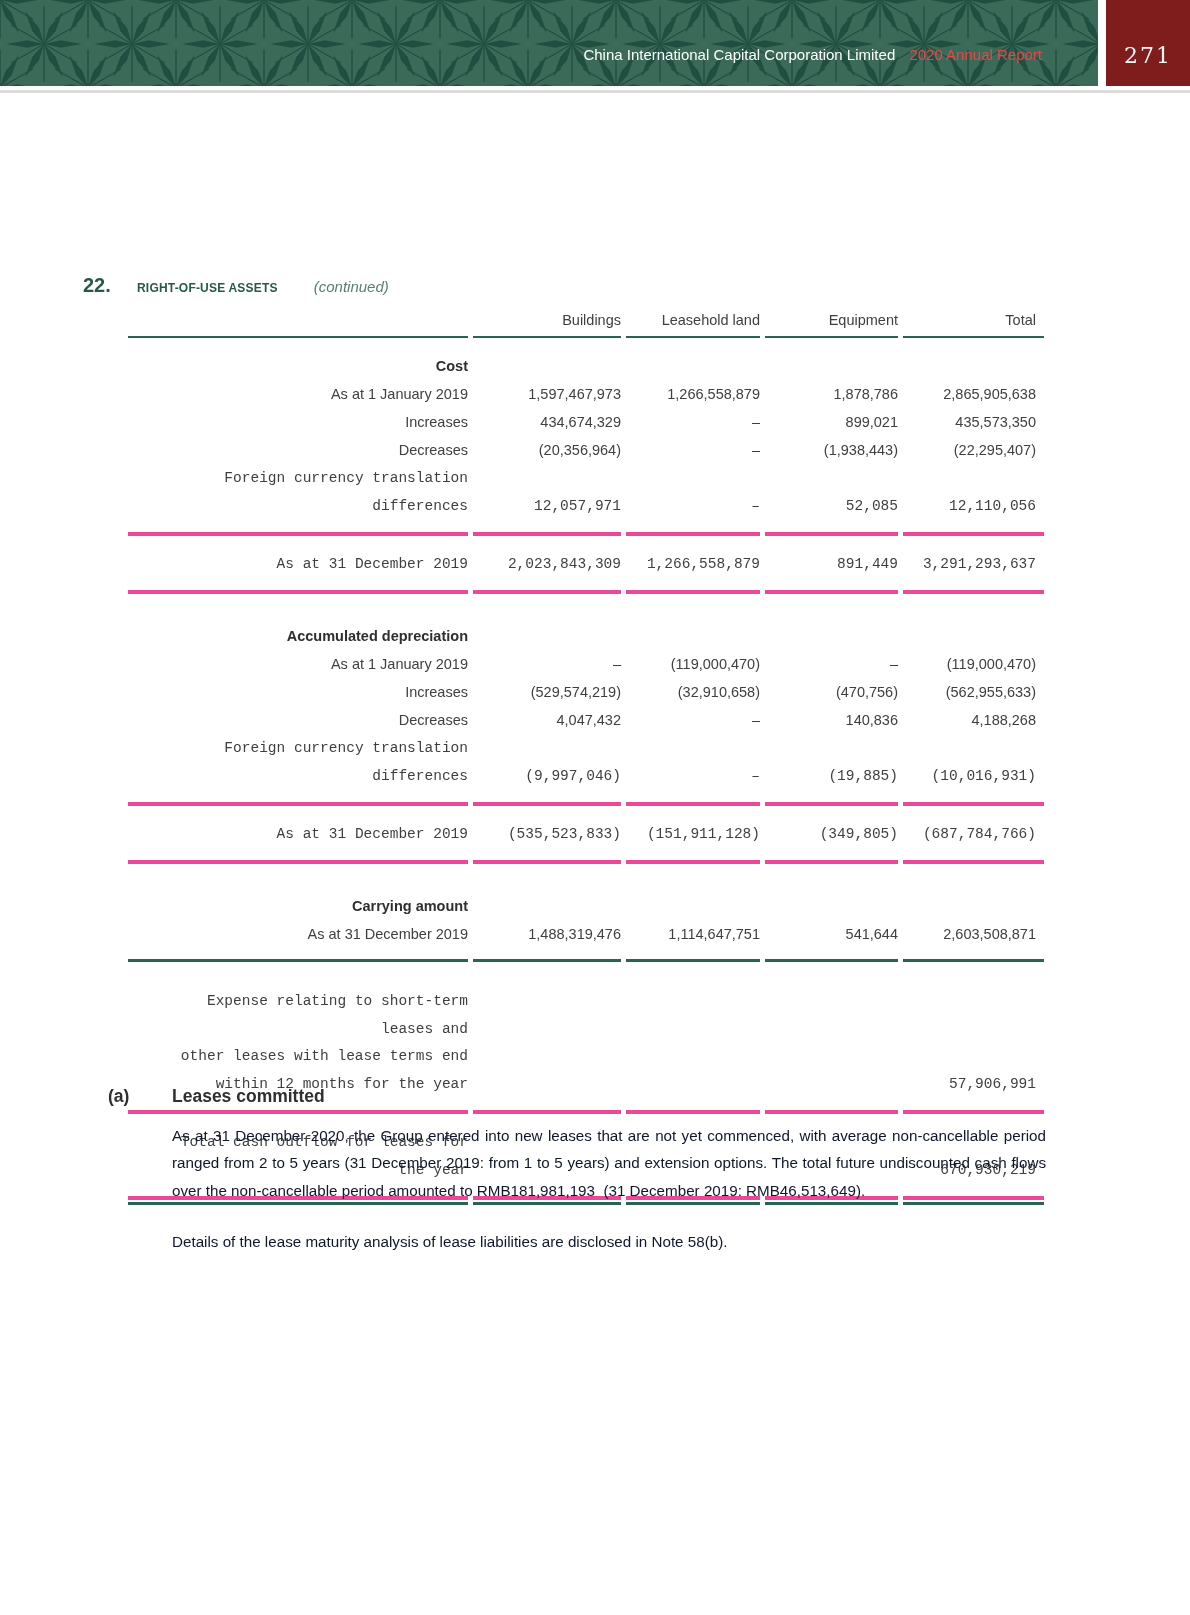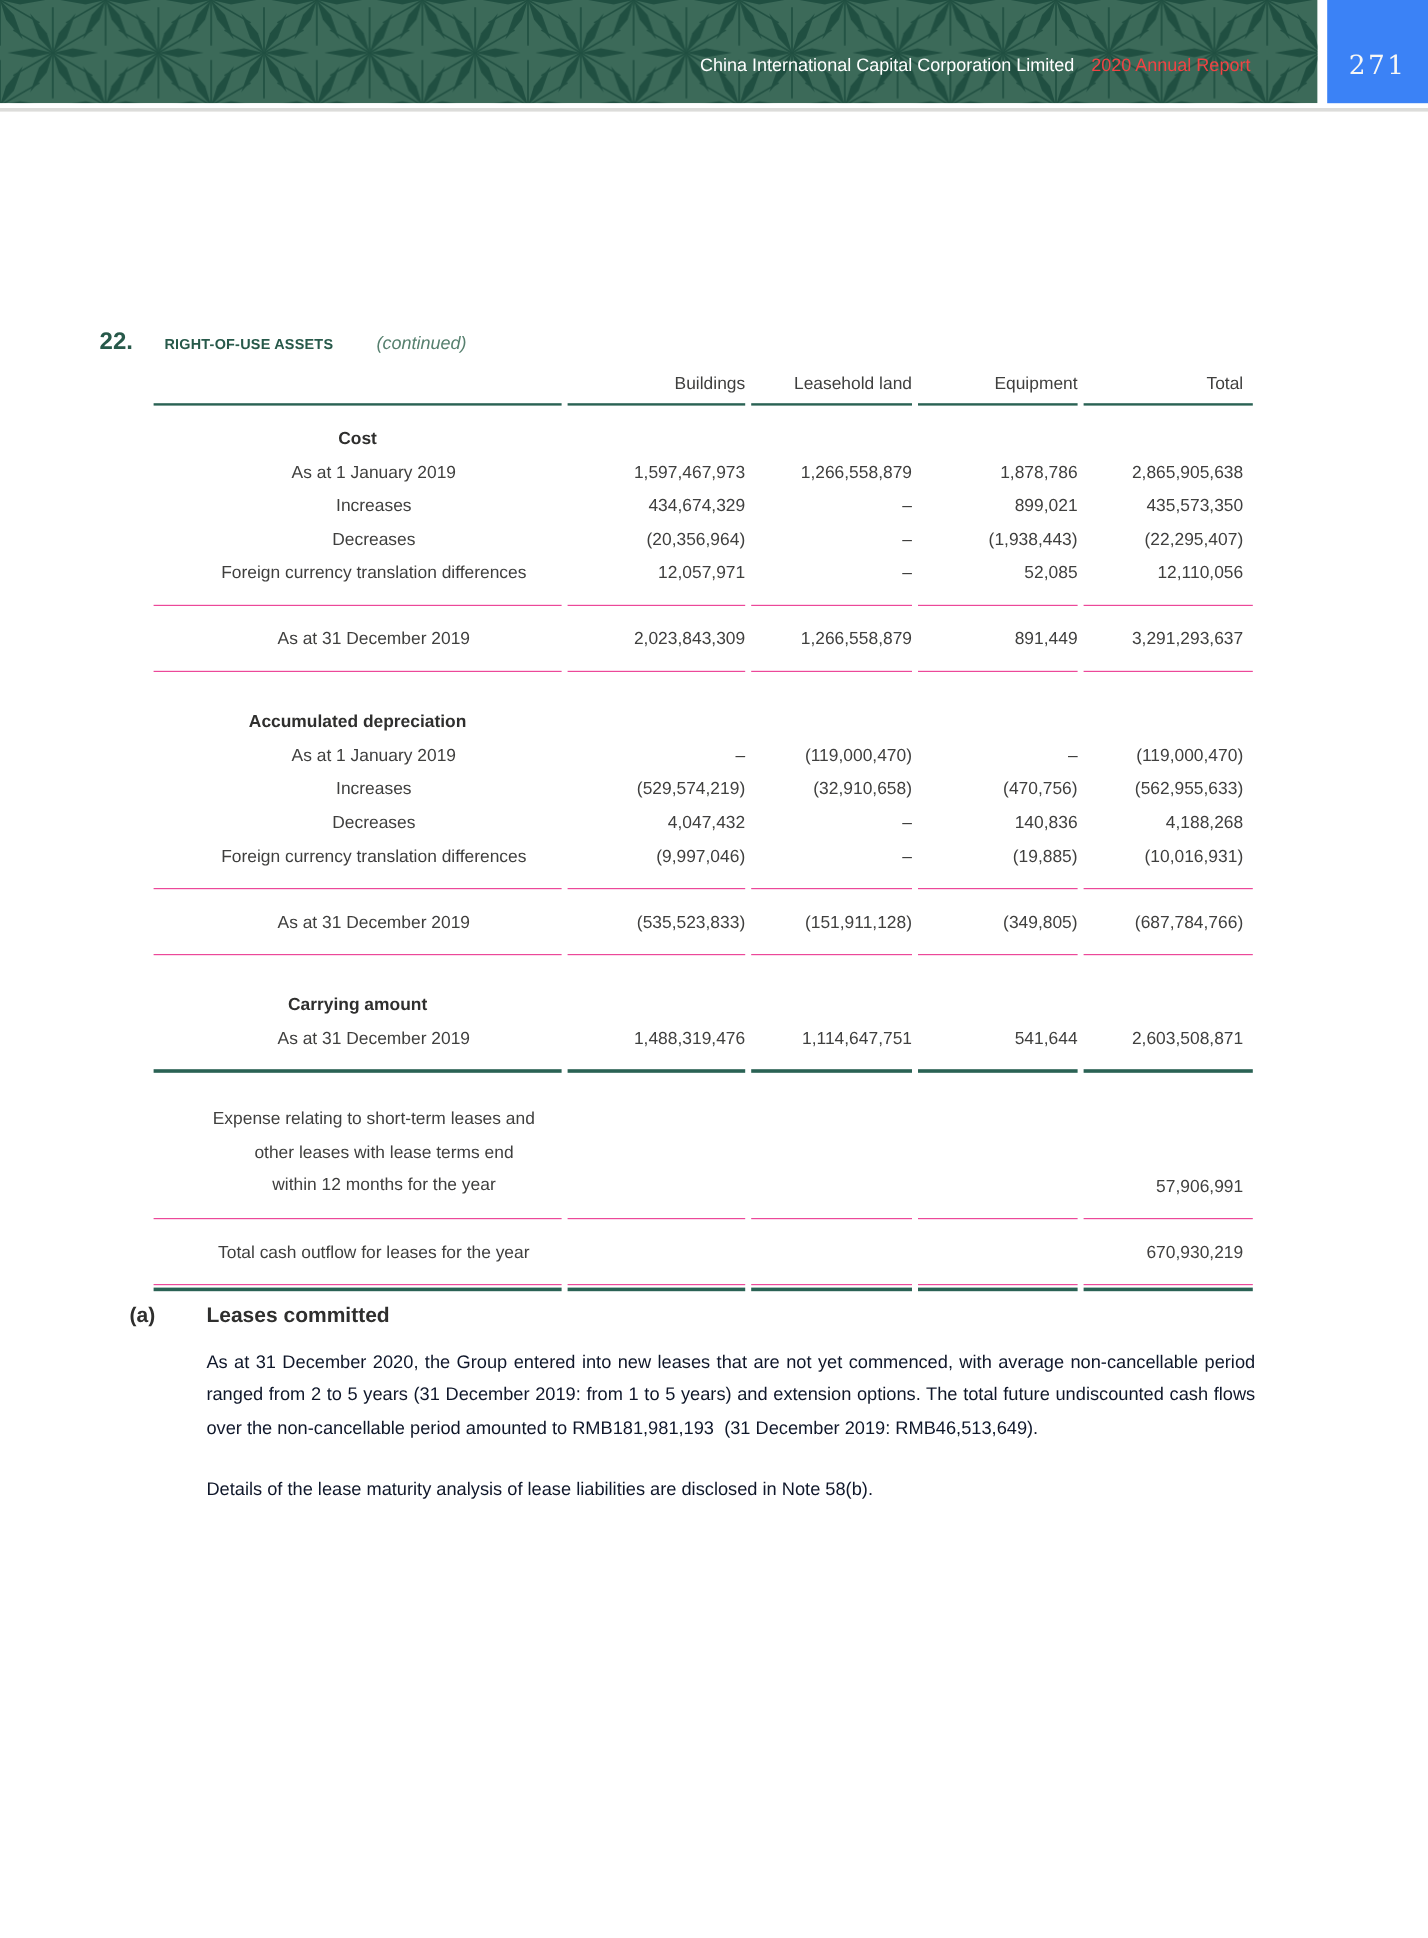--- a/index.html
+++ b/index.html
@@ -9,21 +9,21 @@
   }
   
   .banner{position:absolute;left:0;top:0;width:1098px;height:86px;}
   .banner-text{
     position:absolute;right:56px;top:47px;white-space:nowrap;
     font-size:15px;line-height:15px;
   }
   .banner-company{color:#ffffff;font-weight:normal;text-align:right;}
   .banner-report{color:#ef4444;font-weight:normal;margin-left:10px;}
   .pagenum-box{
-    position:absolute;left:1106px;top:0;width:84px;height:86px;background:#3b82f6;
+    position:absolute;left:1106px;top:0;width:84px;height:86px;background:#7f1d1d;
     display:flex;align-items:center;justify-content:center;text-align:right;
   }
   .pagenum{
     font-family:"DejaVu Serif",serif;color:#f7f7f5;font-size:22px;letter-spacing:2px;
     padding-top:24px;
   }
   .banner-rule{position:absolute;left:0;top:90px;width:1190px;height:3px;background:#dcdcda;}
 
   
   .note-title{position:absolute;left:83px;top:274px;display:flex;align-items:baseline;color:#27594a;gap:12px;}
@@ -31,27 +31,27 @@
   .note-text{font-size:12px;font-weight:bold;letter-spacing:.2px;}
   .note-cont{font-size:15px;font-style:italic;color:#57806f;margin-left:24px;}
 
   
   .tbl-wrap{position:absolute;left:123px;top:312px;}
   table.rou{border-collapse:separate;border-spacing:5px 0;table-layout:fixed;width:926px;font-size:14.5px;}
   table.rou td{padding:0;vertical-align:bottom;color:#3f3f3e;}
   tr.header td{border-bottom:2px solid #2a6254;padding-bottom:7px;line-height:17px;}
   tr.heading td.lbl{font-weight:bold;color:#2f2f2e;padding-top:14px;height:28px;line-height:28px;}
   tr.data td{height:28px;line-height:28px;}
-  td.lbl{text-align:center;padding-left:10px;}
+  td.lbl{text-align:right;padding-left:10px;}
   td.lbl.indent{padding-left:27px;}
   td.lbl .cont{padding-left:17px;}
   td.lbl div{line-height:27.5px;}
   td.num{text-align:right;}
   td.num.last{padding-right:8px;}
-  tr.rule-thin td{border-bottom:1px solid #ec4899;padding-bottom:12px;}
+  tr.rule-thin td{border-bottom:4px solid #ec4899;padding-bottom:12px;font-family:Liberation Mono, monospace;}
   tr.rule-teal td{border-bottom:3px solid #2a6254;padding-bottom:11px;}
   tr.teal-under td{height:2px;border-bottom:3px solid #2a6254;}
   tr.spacer td{height:14px;}
 
   
   .sec-a{position:absolute;left:108px;top:1086px;width:938px;}
   .sec-a-head{display:flex;align-items:baseline;color:#2f2f2e;font-weight:bold;font-size:17.5px;}
   .sec-a-marker{width:64px;}
   .sec-a-body{margin-left:64px;width:874px;}
   .para{

